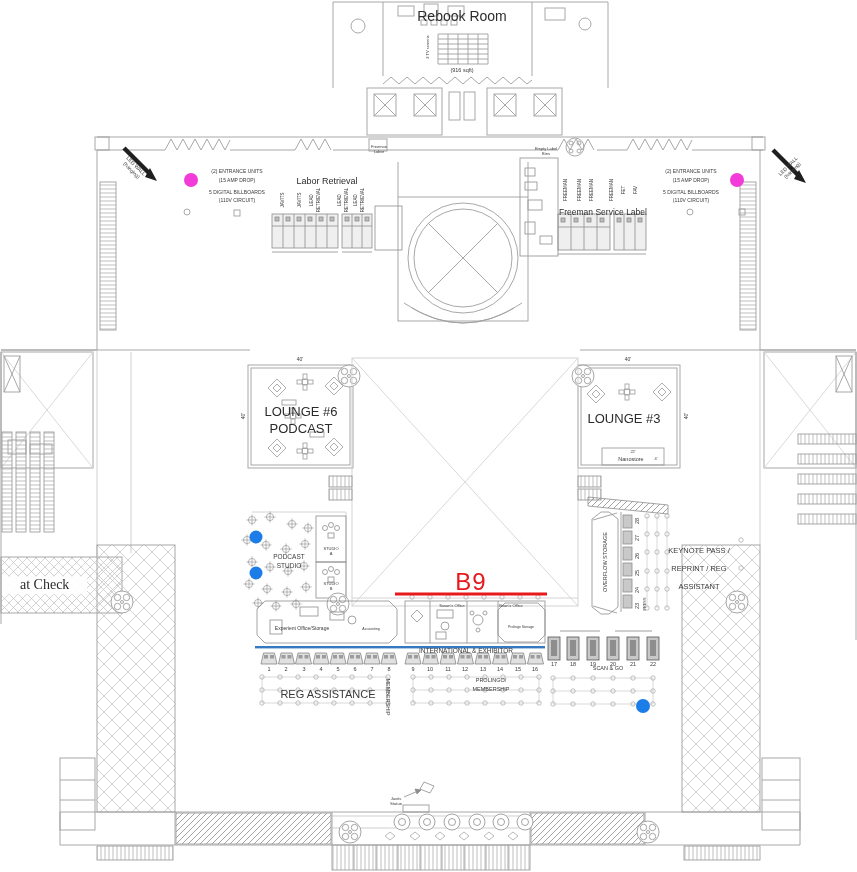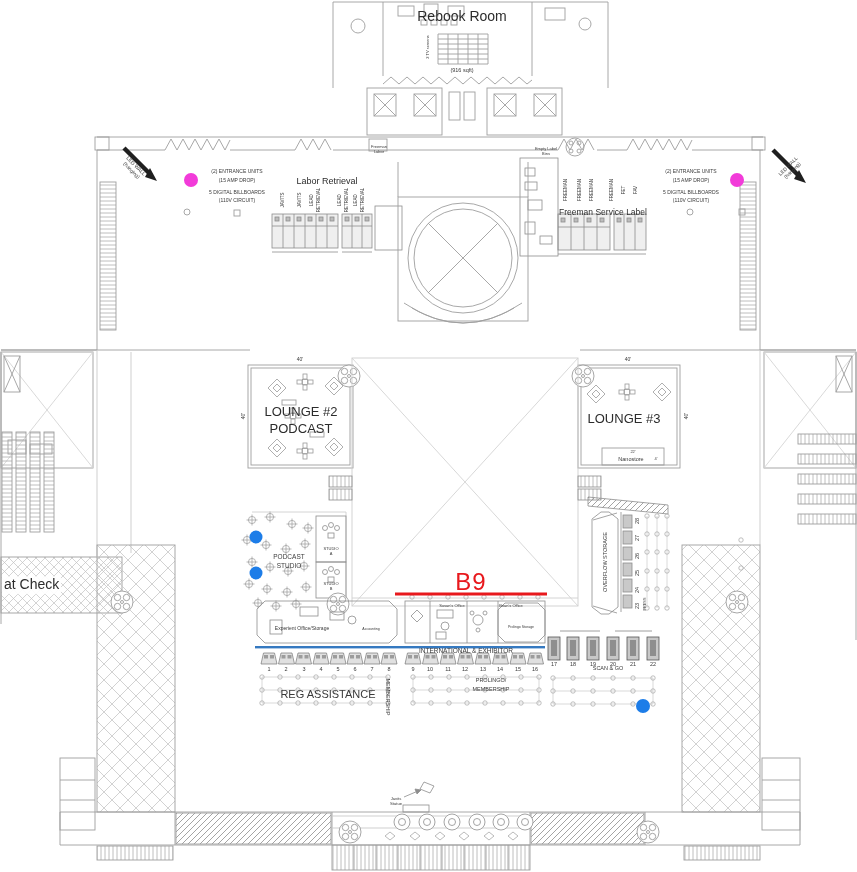--- a/index.html
+++ b/index.html
@@ -10,21 +10,21 @@
        text-align:center;line-height:1.25;}
   .lbl>div{text-align:center;}
   .v{transform:translate(-50%,-50%) rotate(-90deg);}
   .vd{transform:translate(-50%,-50%) rotate(90deg);}
   .r45{transform:translate(-50%,-50%) rotate(45deg);}
   .rm45{transform:translate(-50%,-50%) rotate(-45deg);}
   .lft{transform:translate(0,-50%);text-align:left;}
   .dk{color:#2c2c2c;}
   .b9{position:absolute;transform:translate(-50%,-50%);color:#e8191d;font-weight:normal;
       font-size:24px;letter-spacing:1px;}
-  .halo{background:rgba(255,255,255,.92);padding:0 2px;}
+  .halo{background:rgba(255,255,255,.92);padding:0 18px;font-family:Liberation Serif, serif;}
 </style>
 </head>
 <body>
 
 <div id="plan">
 
 <svg width="857" height="872" viewBox="0 0 857 872">
   <defs>
     <pattern id="rh" patternUnits="userSpaceOnUse" width="8" height="4">
           <path d="M0,1 H8" stroke="#adadad" stroke-width="0.8"></path>
@@ -560,21 +560,21 @@
 </div>
 <div class="lbl" style="left:691px;top:176px;font-size:5px;line-height:9px">
   <div>(2) ENTRANCE UNITS</div>
   <div>(15 AMP DROP)</div>
 </div>
 <div class="lbl" style="left:691px;top:196px;font-size:5px;line-height:8px">
   <div>5 DIGITAL BILLBOARDS</div>
   <div>(110V CIRCUIT)</div>
 </div>
 
-<div class="lbl dk" style="left:301px;top:412px;font-size:13px">LOUNGE #2</div>
+<div class="lbl dk" style="left:301px;top:412px;font-size:13px">LOUNGE #6</div>
 <div class="lbl dk" style="left:301px;top:429px;font-size:13px">PODCAST</div>
 <div class="lbl" style="left:300px;top:359px;font-size:5px">40'</div>
 <div class="lbl v" style="left:243px;top:416px;font-size:5px">40'</div>
 
 <div class="lbl dk" style="left:624px;top:419px;font-size:13px">LOUNGE #3</div>
 <div class="lbl" style="left:628px;top:359px;font-size:5px">40'</div>
 <div class="lbl v" style="left:686px;top:416px;font-size:5px">40'</div>
 <div class="lbl" style="left:633px;top:451px;font-size:4px">22'</div>
 <div class="lbl" style="left:631px;top:459px;font-size:5.5px">Nanostore</div>
 <div class="lbl" style="left:656px;top:458px;font-size:4px">4'</div>
@@ -596,20 +596,25 @@
 
 <div class="lbl v" style="left:605px;top:562px;font-size:5.5px">OVERFLOW STORAGE</div>
 <div class="lbl v" style="left:637px;top:521px;font-size:5.5px">28</div>
 <div class="lbl v" style="left:637px;top:538px;font-size:5.5px">27</div>
 <div class="lbl v" style="left:637px;top:556px;font-size:5.5px">26</div>
 <div class="lbl v" style="left:637px;top:573px;font-size:5.5px">25</div>
 <div class="lbl v" style="left:637px;top:590px;font-size:5.5px">24</div>
 <div class="lbl v" style="left:637px;top:606px;font-size:5.5px">23</div>
 <div class="lbl v" style="left:645px;top:604px;font-size:3.8px">PRESS</div>
 
+<div class="lbl" style="left:699px;top:569px;font-size:7.5px;line-height:18px">
+  <div>KEYNOTE PASS /</div>
+  <div>REPRINT / REG</div>
+  <div>ASSISTANT</div>
+</div>
 
 <div class="lbl" style="left:302px;top:628px;font-size:5px">Experient Office/Storage</div>
 <div class="lbl" style="left:371px;top:629px;font-size:3.5px">Accounting</div>
 <div class="lbl" style="left:452px;top:605px;font-size:4px">Susan's Office</div>
 <div class="lbl" style="left:511px;top:605px;font-size:4px">Brian's Office</div>
 <div class="lbl" style="left:521px;top:627px;font-size:3.5px">Prolingo Storage</div>
 
 <div class="lbl" style="left:269px;top:669px;font-size:5.5px">1</div>
 <div class="lbl" style="left:286px;top:669px;font-size:5.5px">2</div>
 <div class="lbl" style="left:304px;top:669px;font-size:5.5px">3</div>

